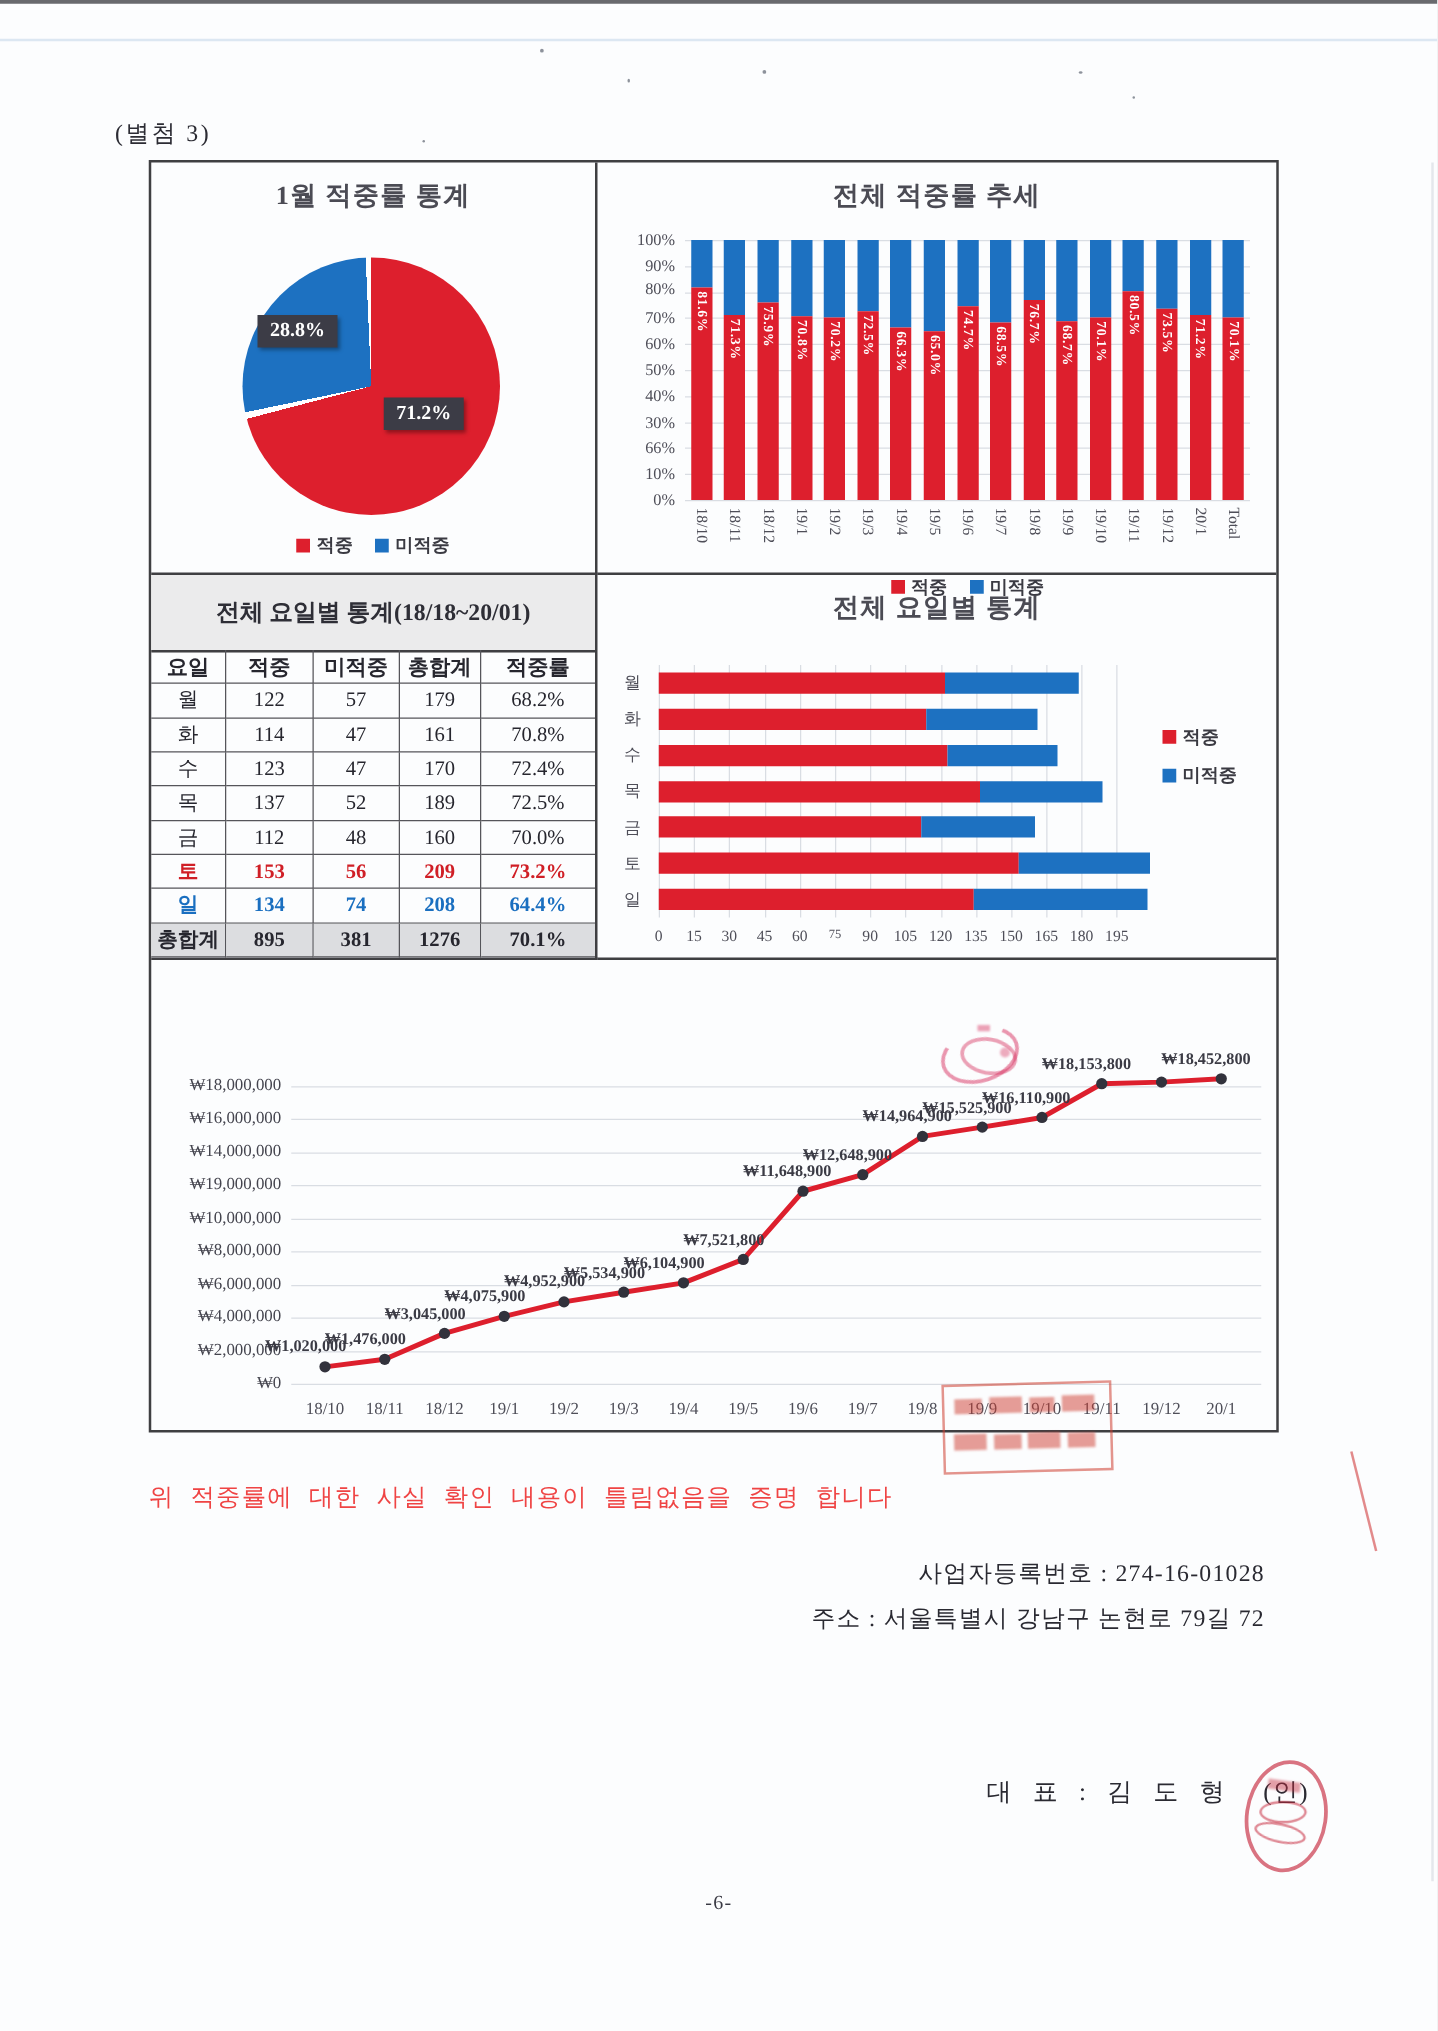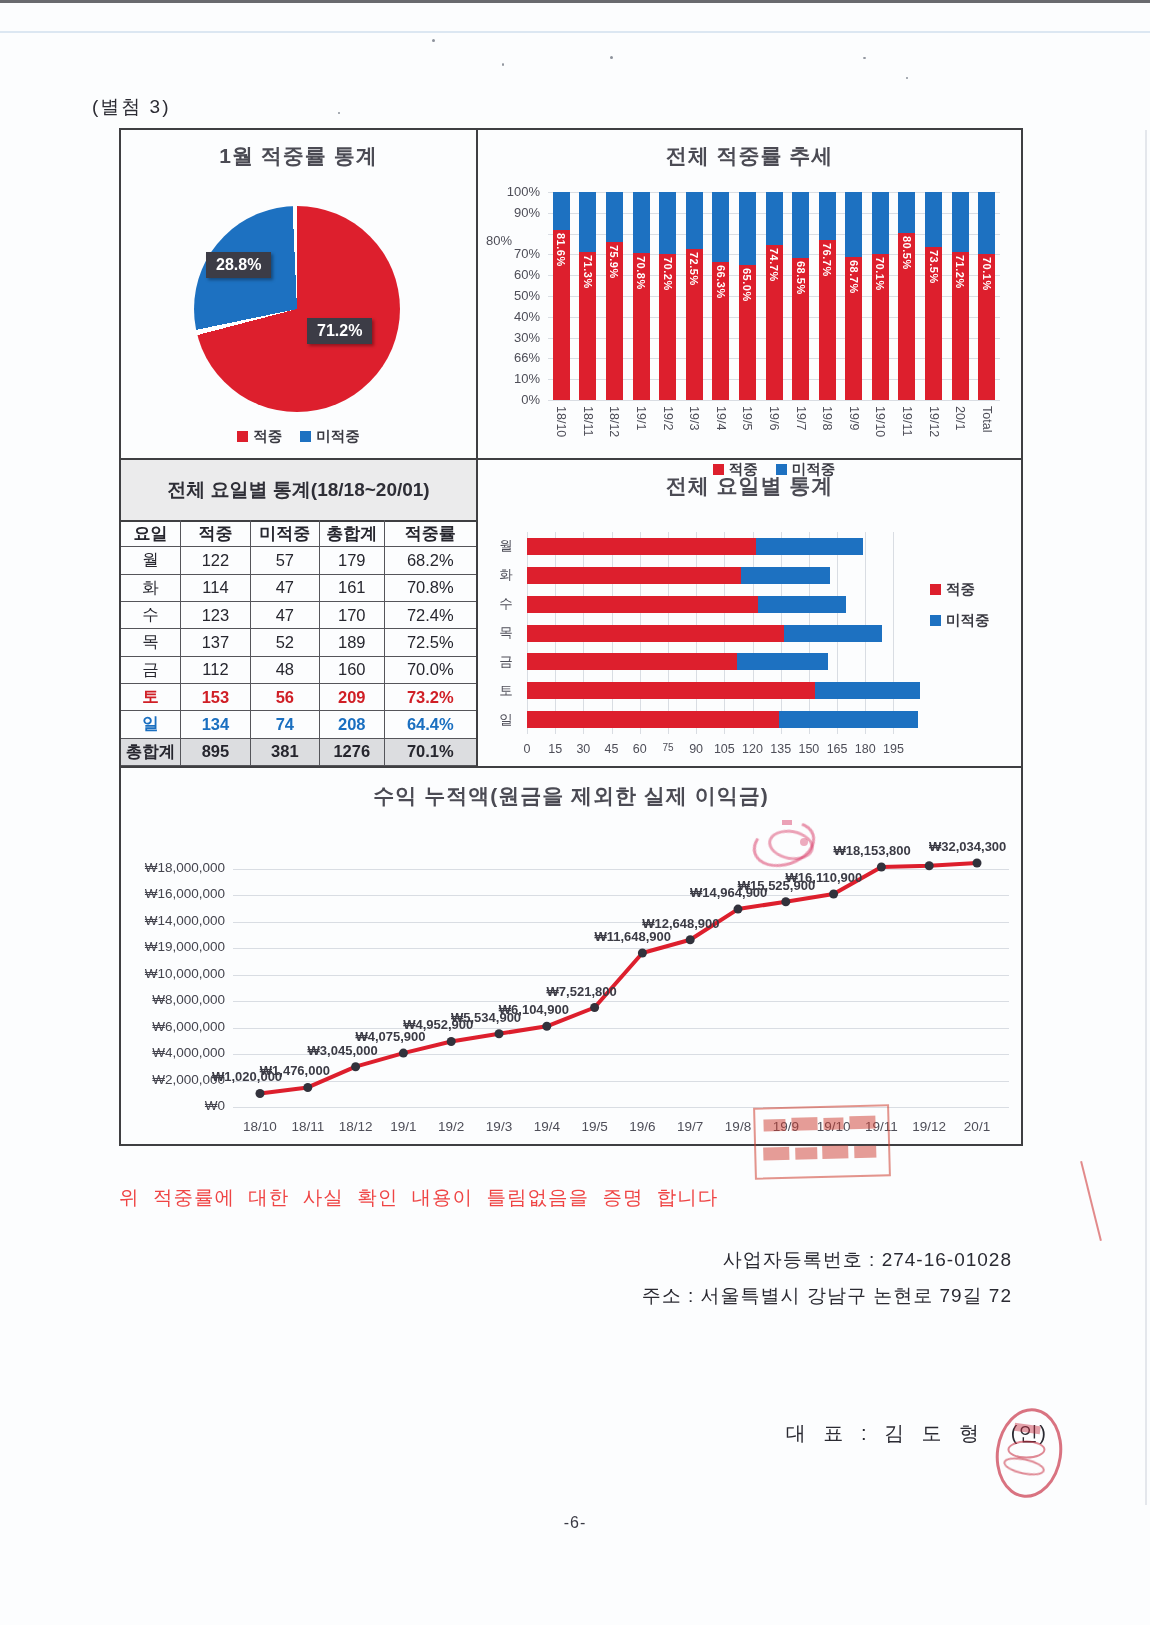--- a/index.html
+++ b/index.html
@@ -1,17 +1,17 @@
 <!DOCTYPE html>
 <html><head>
 <meta charset="utf-8">
 <style>
   html,body{margin:0;padding:0;background:#e9e9e9;}
   .page{position:relative;width:1150px;height:1625px;background:#fcfdfe;overflow:hidden;
-        font-family:Liberation Sans, sans-serif;color:#26262e;}
+        font-family:Liberation Serif, serif;color:#26262e;}
   
   .scan-top{position:absolute;left:0;top:0;width:100%;height:3px;background:#43454a;opacity:.8;}
   .scan-band{position:absolute;left:0;top:31px;width:100%;height:2px;background:#dce7f2;}
   .speck{position:absolute;border-radius:50%;background:#8d929b;}
   .scan-right{position:absolute;top:130px;bottom:120px;right:3px;width:2px;background:#e4e7ec;}
 
   .attachment{position:absolute;left:92px;top:94px;font-size:19px;letter-spacing:2px;color:#2c2c34;}
 
   .grid{position:absolute;left:119px;top:128px;width:900px;height:1014px;border:2px solid #3f3f42;box-sizing:content-box;}
   .cell{position:absolute;box-sizing:border-box;overflow:visible;}
@@ -112,21 +112,21 @@
     </div>
 
     <div class="cell cell-col">
       <div class="chart-title">전체 적중률 추세</div>
       <div id="colchart" style="position:absolute;inset:0;">
           <div class="gridline-h" style="left: 70px; width: 452px; top: 62px;"></div>
           <div class="axis-lab" style="left: 8px; width: 54px; top: 54px; text-align: right;">100%</div>
           <div class="gridline-h" style="left: 70px; width: 452px; top: 82.8px;"></div>
           <div class="axis-lab" style="left: 8px; width: 54px; top: 74.8px; text-align: right;">90%</div>
           <div class="gridline-h" style="left: 70px; width: 452px; top: 103.6px;"></div>
-          <div class="axis-lab" style="left: 8px; width: 54px; top: 103px; ">80%</div>
+          <div class="axis-lab" style="left: 8px; width: 54px; top: 93px; text-align: right;">80%</div>
           <div class="gridline-h" style="left: 70px; width: 452px; top: 124.4px;"></div>
           <div class="axis-lab" style="left: 8px; width: 54px; top: 116.4px; text-align: right;">70%</div>
           <div class="gridline-h" style="left: 70px; width: 452px; top: 145.2px;"></div>
           <div class="axis-lab" style="left: 8px; width: 54px; top: 137.2px; text-align: right;">60%</div>
           <div class="gridline-h" style="left: 70px; width: 452px; top: 166px;"></div>
           <div class="axis-lab" style="left: 8px; width: 54px; top: 158px; text-align: right;">50%</div>
           <div class="gridline-h" style="left: 70px; width: 452px; top: 186.8px;"></div>
           <div class="axis-lab" style="left: 8px; width: 54px; top: 178.8px; text-align: right;">40%</div>
           <div class="gridline-h" style="left: 70px; width: 452px; top: 207.6px;"></div>
           <div class="axis-lab" style="left: 8px; width: 54px; top: 199.6px; text-align: right;">30%</div>
@@ -327,21 +327,20 @@
             </div>
             <div class="legend-item">
               <div class="legend-swatch" style="background: rgb(29, 113, 193);"></div>
               <div>미적중</div>
             </div>
           </div>
         </div>
     </div>
 
     <div class="cell cell-line">
-      <div class="chart-title" style="top:14px;">수익 누적액(원금을 제외한 실제 이익금)</div>
       <div id="linechart" style="position:absolute;inset:0;">
           <div class="gridline-h" style="left: 112px; width: 776px; top: 101px;"></div>
           <div class="won-lab" style="left: 8px; top: 92px;">₩18,000,000</div>
           <div class="gridline-h" style="left: 112px; width: 776px; top: 127.44px;"></div>
           <div class="won-lab" style="left: 8px; top: 118.44px;">₩16,000,000</div>
           <div class="gridline-h" style="left: 112px; width: 776px; top: 153.88px;"></div>
           <div class="won-lab" style="left: 8px; top: 144.88px;">₩14,000,000</div>
           <div class="gridline-h" style="left: 112px; width: 776px; top: 180.32px;"></div>
           <div class="won-lab" style="left: 8px; top: 171.32px;">₩19,000,000</div>
           <div class="gridline-h" style="left: 112px; width: 776px; top: 206.76px;"></div>
@@ -382,21 +381,21 @@
           <div class="pt-lab" style="left: 282.2px; top: 249.483px;">₩4,952,900</div>
           <div class="pt-lab" style="left: 330px; top: 241.789px;">₩5,534,900</div>
           <div class="pt-lab" style="left: 377.8px; top: 234.253px;">₩6,104,900</div>
           <div class="pt-lab" style="left: 425.6px; top: 215.522px;">₩7,521,800</div>
           <div class="pt-lab" style="left: 473.4px; top: 160.962px;">₩11,648,900</div>
           <div class="pt-lab" style="left: 521.2px; top: 147.742px;">₩12,648,900</div>
           <div class="pt-lab" style="left: 569px; top: 117.124px;">₩14,964,900</div>
           <div class="pt-lab" style="left: 616.8px; top: 109.708px;">₩15,525,900</div>
           <div class="pt-lab" style="left: 664.6px; top: 101.974px;">₩16,110,900</div>
           <div class="pt-lab" style="left: 712.4px; top: 74.9668px;">₩18,153,800</div>
-          <div class="pt-lab" style="left: 808px; top: 71.014px;">₩32,034,300</div>
+          <div class="pt-lab" style="left: 808px; top: 71.014px;">₩18,452,800</div>
           <div class="catx" style="left: 115px; width: 48px; top: 350.96px; font-size: 13.5px;">18/10</div>
           <div class="catx" style="left: 162.8px; width: 48px; top: 350.96px; font-size: 13.5px;">18/11</div>
           <div class="catx" style="left: 210.6px; width: 48px; top: 350.96px; font-size: 13.5px;">18/12</div>
           <div class="catx" style="left: 258.4px; width: 48px; top: 350.96px; font-size: 13.5px;">19/1</div>
           <div class="catx" style="left: 306.2px; width: 48px; top: 350.96px; font-size: 13.5px;">19/2</div>
           <div class="catx" style="left: 354px; width: 48px; top: 350.96px; font-size: 13.5px;">19/3</div>
           <div class="catx" style="left: 401.8px; width: 48px; top: 350.96px; font-size: 13.5px;">19/4</div>
           <div class="catx" style="left: 449.6px; width: 48px; top: 350.96px; font-size: 13.5px;">19/5</div>
           <div class="catx" style="left: 497.4px; width: 48px; top: 350.96px; font-size: 13.5px;">19/6</div>
           <div class="catx" style="left: 545.2px; width: 48px; top: 350.96px; font-size: 13.5px;">19/7</div>

